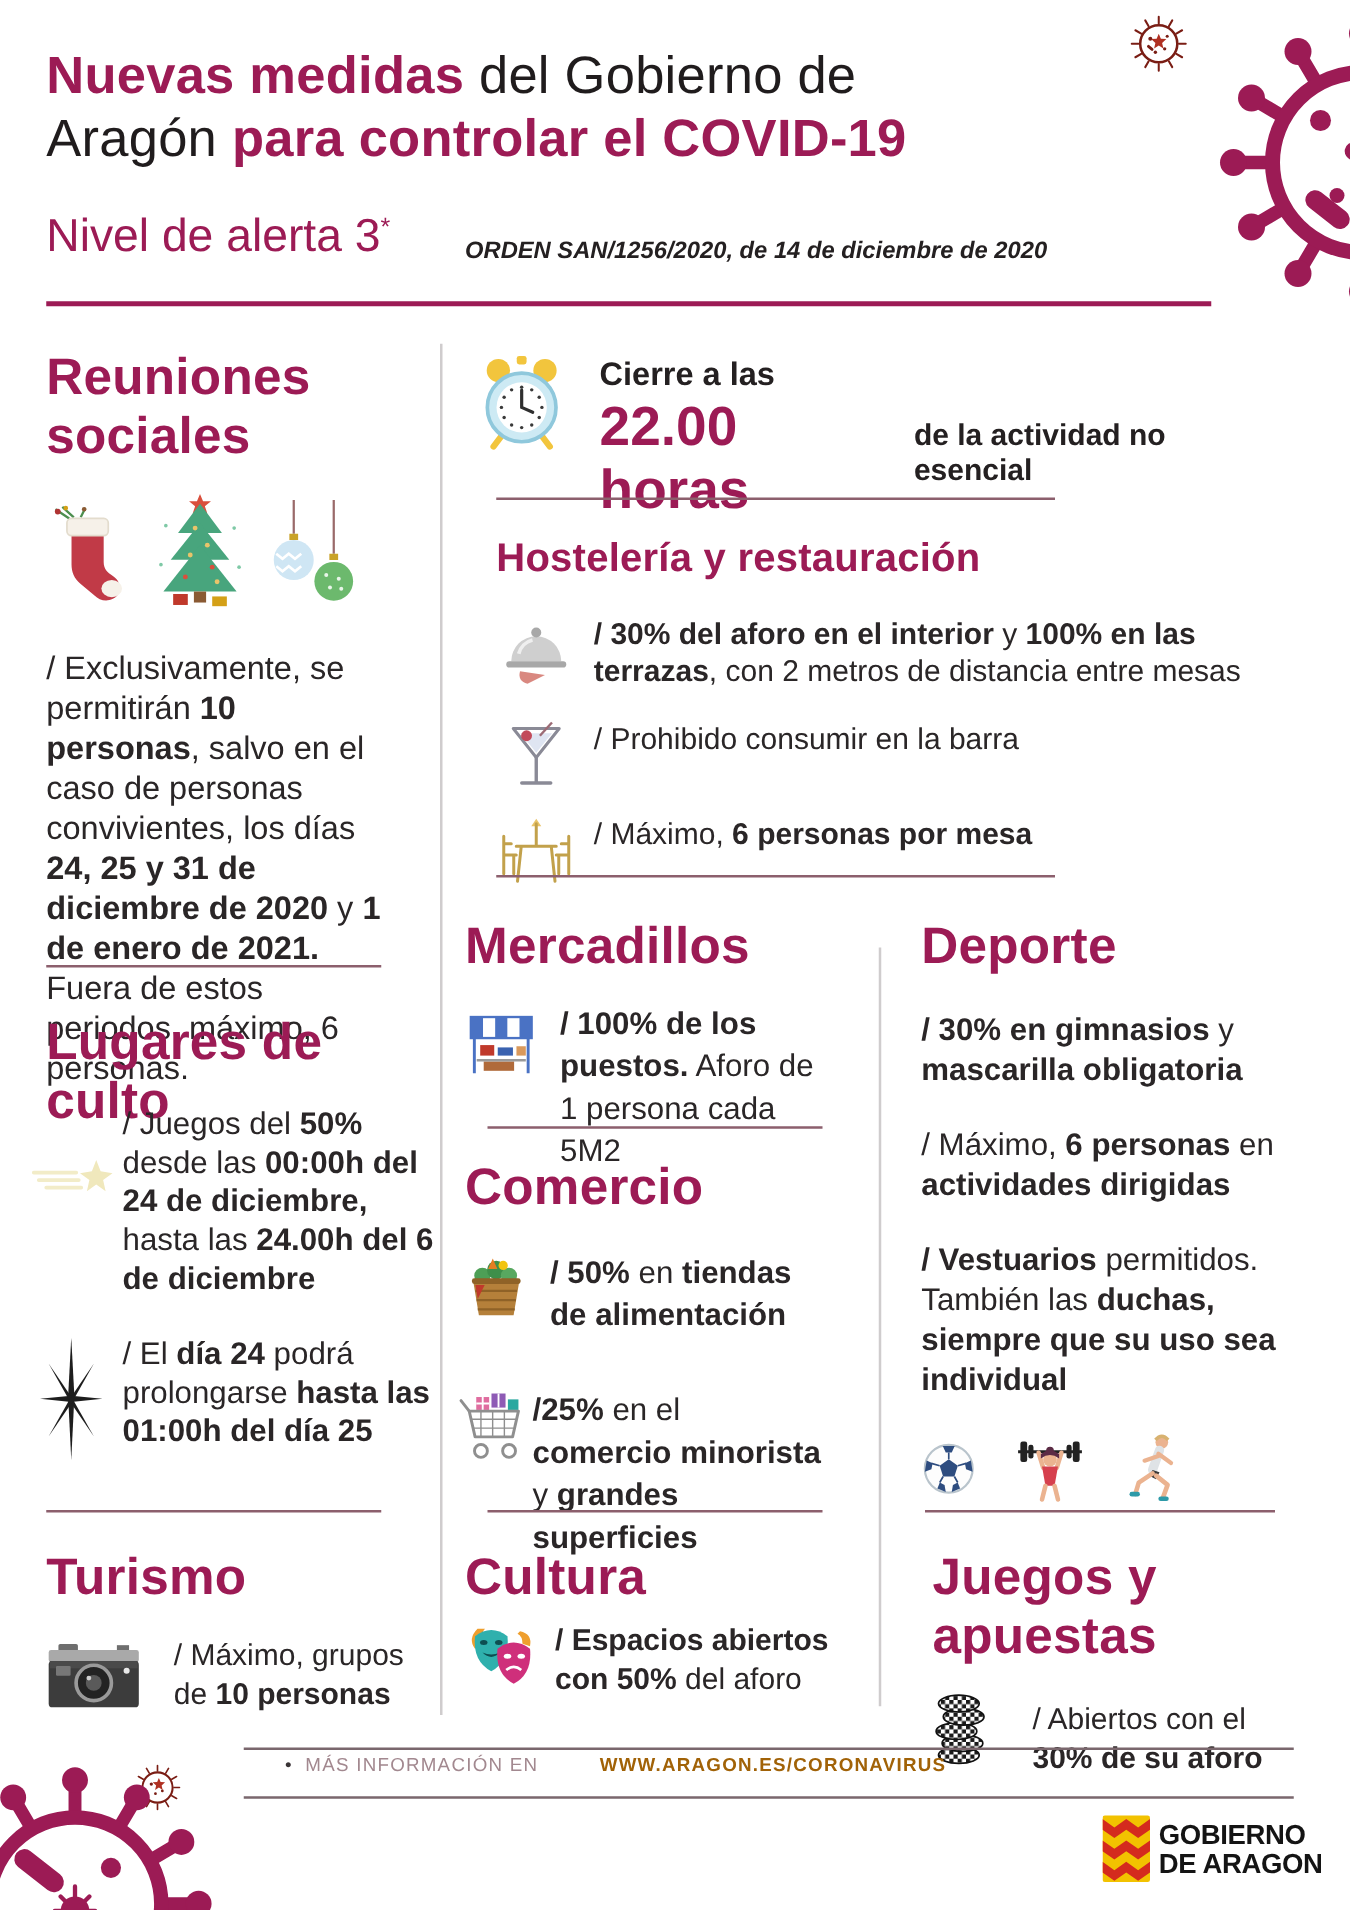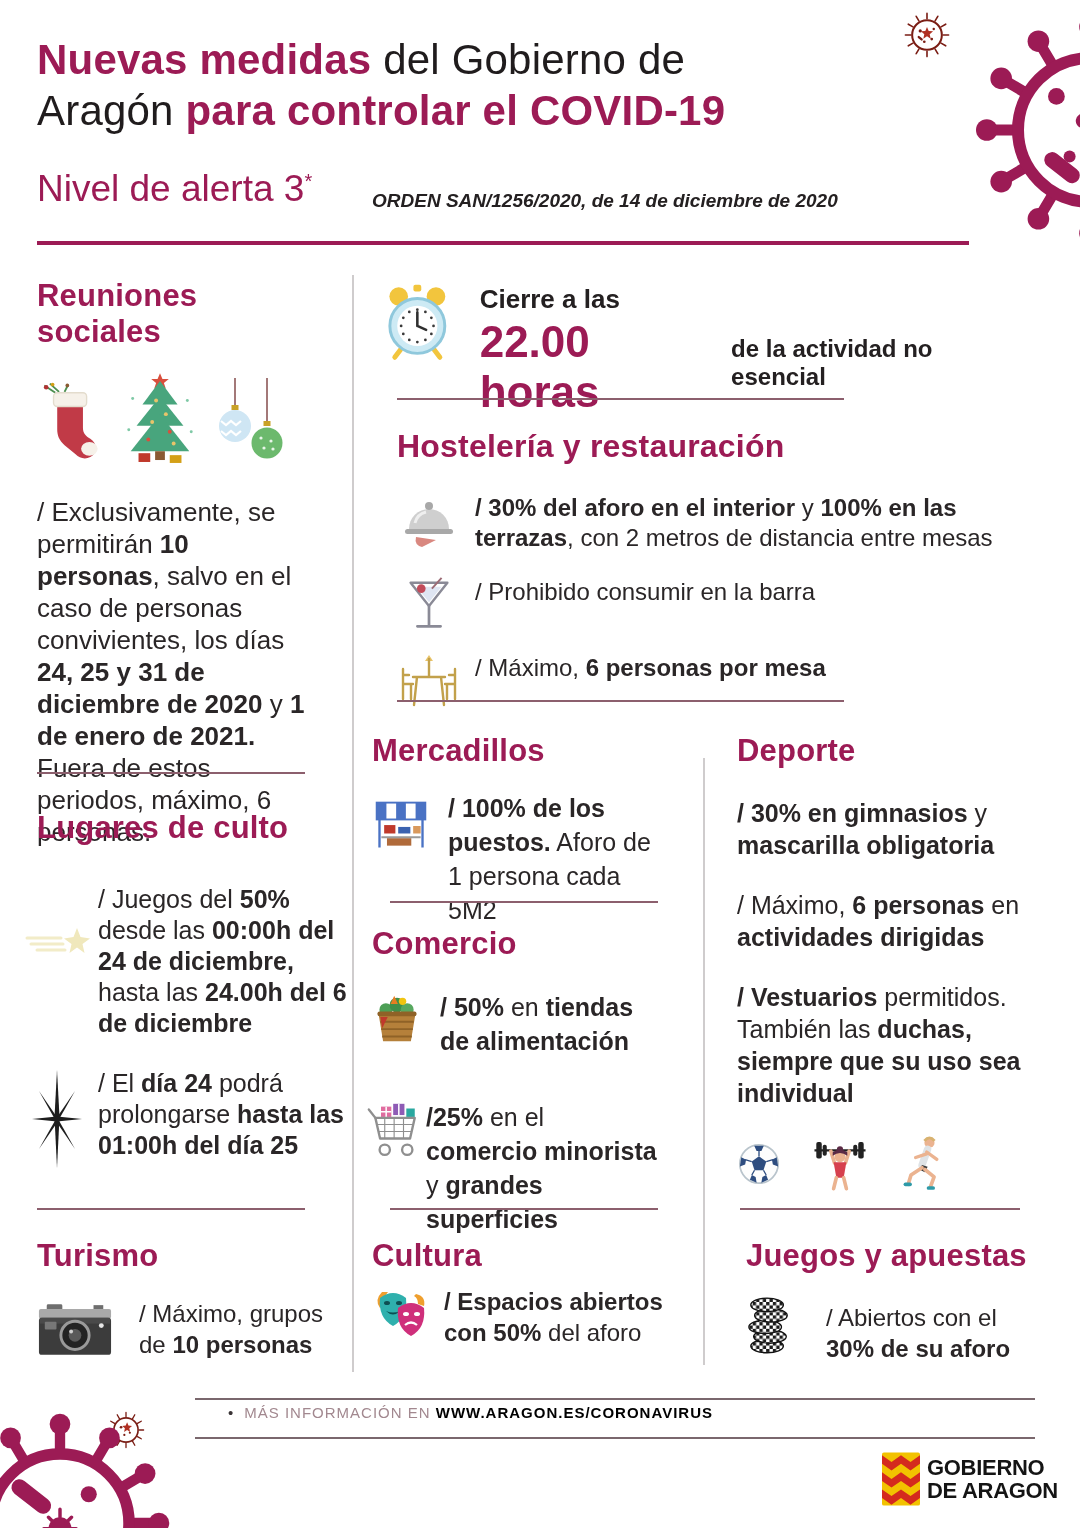--- a/index.html
+++ b/index.html
@@ -2,21 +2,21 @@
 <html><head>
 <meta charset="utf-8">
 <style>
   :root{ --accent:#9c1b55; --text:#2a2627; --hr:#8c5f6d; --vdiv:#cfcccd; }
   *{margin:0;padding:0;box-sizing:border-box;}
   body{background:#888;font-family:"Liberation Sans",sans-serif;}
   .page{position:relative;width:1080px;height:1528px;background:#fff;overflow:hidden;margin:0 auto;color:var(--text);padding-left:44px;}
   .b{font-weight:700;}
   .c{color:var(--accent);}
   .abs{position:absolute;}
-  .sec-title{font-weight:700;color:var(--accent);font-size:31px;letter-spacing:.2px;}
+  .sec-title{font-weight:700;color:var(--accent);font-size:41px;letter-spacing:.2px;}
   .hrule{position:absolute;height:2px;background:var(--hr);}
   .vrule{position:absolute;width:2px;background:var(--vdiv);}
   
   .h1{position:absolute;left:37px;top:34px;font-size:42px;line-height:51px;font-weight:500;color:#201c1d;letter-spacing:.2px;}
   .alert{position:absolute;left:37px;top:168px;font-size:37px;color:var(--accent);}
   .alert sup{font-size:20px;}
   .order{position:absolute;left:372px;top:190px;font-size:19px;font-style:italic;font-weight:600;color:#242021;}
   .head-rule{position:absolute;left:37px;top:241px;width:932px;height:4px;background:var(--accent);}
   
   .curfew{position:absolute;left:383px;top:280px;width:645px;display:flex;}
@@ -48,21 +48,21 @@
   .deporte{position:absolute;left:737px;top:733px;width:294px;}
   .deporte p{font-size:25px;line-height:32px;margin-top:28px;}
   .deporte p:first-of-type{}
   .sport-icons{display:flex;align-items:center;gap:28px;margin-top:24px;}
   .cultura{position:absolute;left:372px;top:1238px;width:312px;}
   .juegos{position:absolute;left:746px;top:1238px;width:300px;}
   
   .foot-info{position:absolute;left:228px;top:1404px;font-size:15px;letter-spacing:1px;}
   .foot-bullet{color:#3a3436;margin-right:10px;}
   .foot-prefix{color:#a2888f;}
-  .foot-url{color:#000000;font-weight:700;}
+  .foot-url{color:#a16207;font-weight:700;margin-left:44px;}
   .logo{position:absolute;left:882px;top:1452px;display:flex;align-items:center;gap:7px;}
   .logo-text{font-size:22px;font-weight:700;color:#141414;line-height:23px;letter-spacing:-.3px;}
 </style>
 </head>
 <body>
 
 <div class="page">
 
   <div class="h1">
     <div><span class="b c">Nuevas medidas</span><span> del Gobierno de</span></div>

